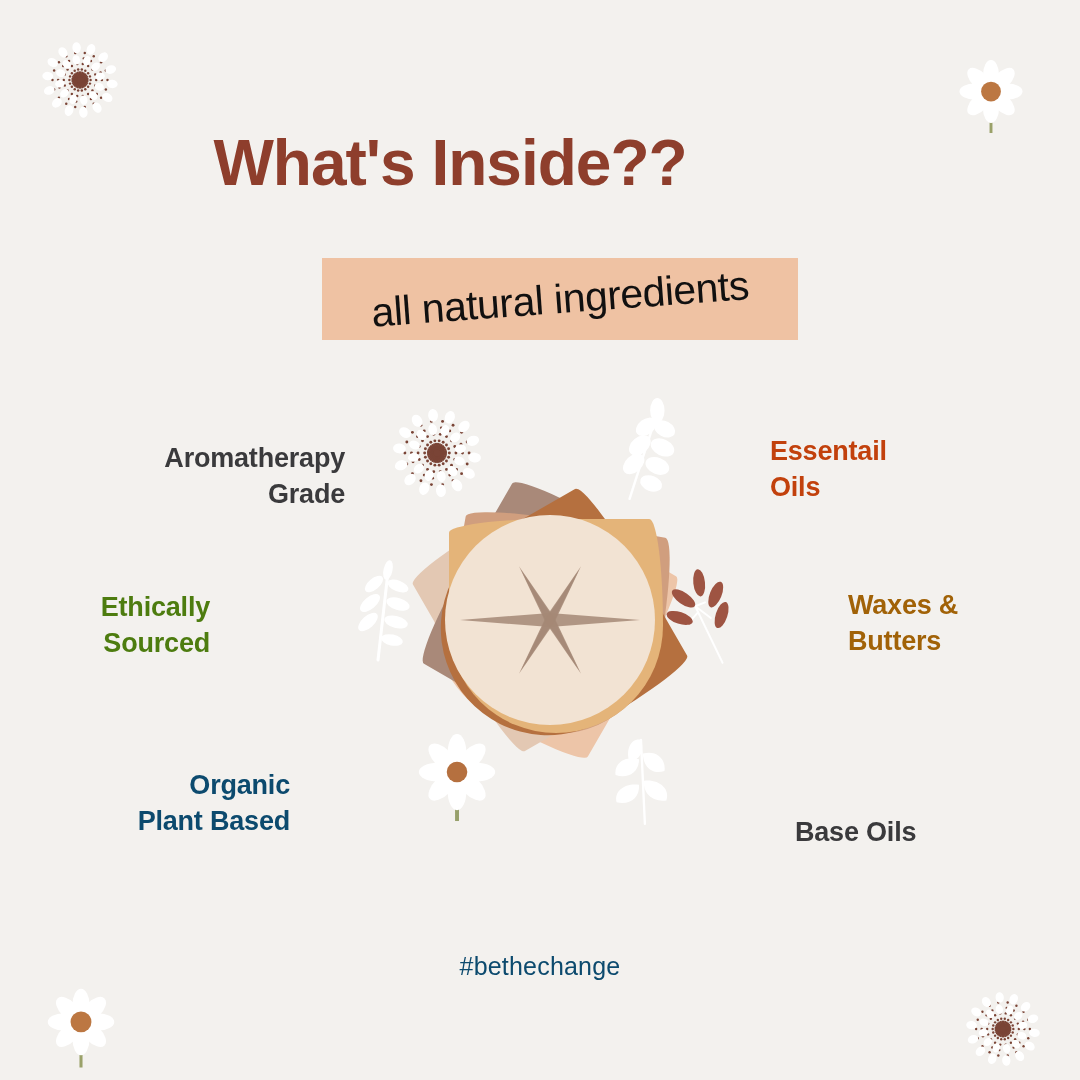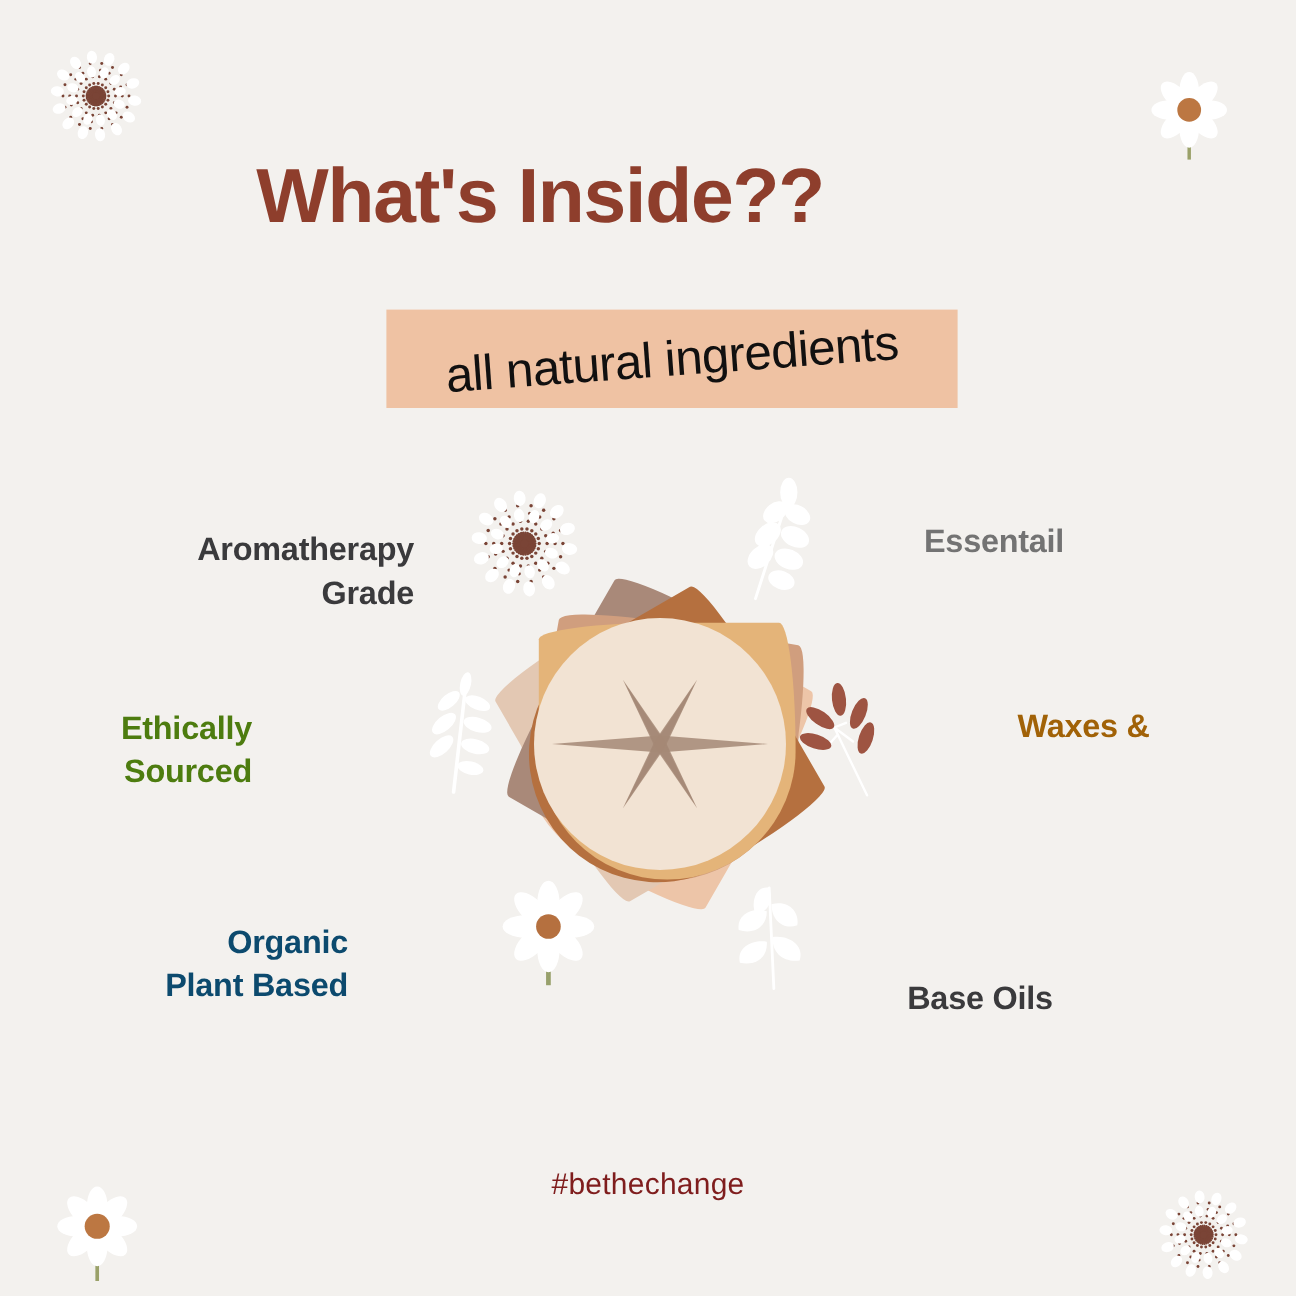--- a/index.html
+++ b/index.html
@@ -73,25 +73,25 @@
     font-weight:700;
     color:#3A3A3C;
     line-height:1.33;
     letter-spacing:-0.2px;
   }
   .lbl.r{text-align:right;}
   .lbl.l{text-align:left;}
 
   .hashtag{
     position:absolute;
-    left:0;top:973px;width:1080px;
+    left:0;top:952px;width:1080px;
     text-align:center;
     font-size:25px;
     font-weight:400;
-    color:#7f1d1d;
+    color:#0c4a6e;
     letter-spacing:0.2px;
   }
 
   .corner{position:absolute;}
 </style>
 </head>
 <body style="background: rgb(243, 241, 238);">
 
 <div id="stage">
 
@@ -635,29 +635,31 @@
           </g>
       </svg>
     </div>
   </div>
 
   <div class="lbl r" style="left: 40px; top: 441px; width: 305px; color: rgb(58, 58, 60);">
     <div>Aromatherapy</div>
     <div>Grade</div>
   </div>
 
-  <div class="lbl l" style="left: 770px; top: 434px; width: 290px; color: #737373;">
+  <div class="lbl l" style="left: 770px; top: 434px; width: 290px; color: #c2410c;">
     <div>Essentail</div>
+    <div>Oils</div>
   </div>
 
   <div class="lbl l" style="left: 848px; top: 588px; width: 230px; color: #a16207;">
     <div>Waxes &amp;</div>
-  </div>
-
-  <div class="lbl l" style="left: 756px; top: 815px; width: 250px; color: rgb(58, 58, 60);">
+    <div>Butters</div>
+  </div>
+
+  <div class="lbl l" style="left: 795px; top: 815px; width: 250px; color: rgb(58, 58, 60);">
     <div>Base Oils</div>
   </div>
 
   <div class="lbl r" style="left: 10px; top: 768px; width: 280px; color: #0c4a6e;">
     <div>Organic</div>
     <div>Plant Based</div>
   </div>
 
   <div class="lbl r" style="left: 10px; top: 590px; width: 200px; color: #4d7c0f;">
     <div>Ethically</div>

